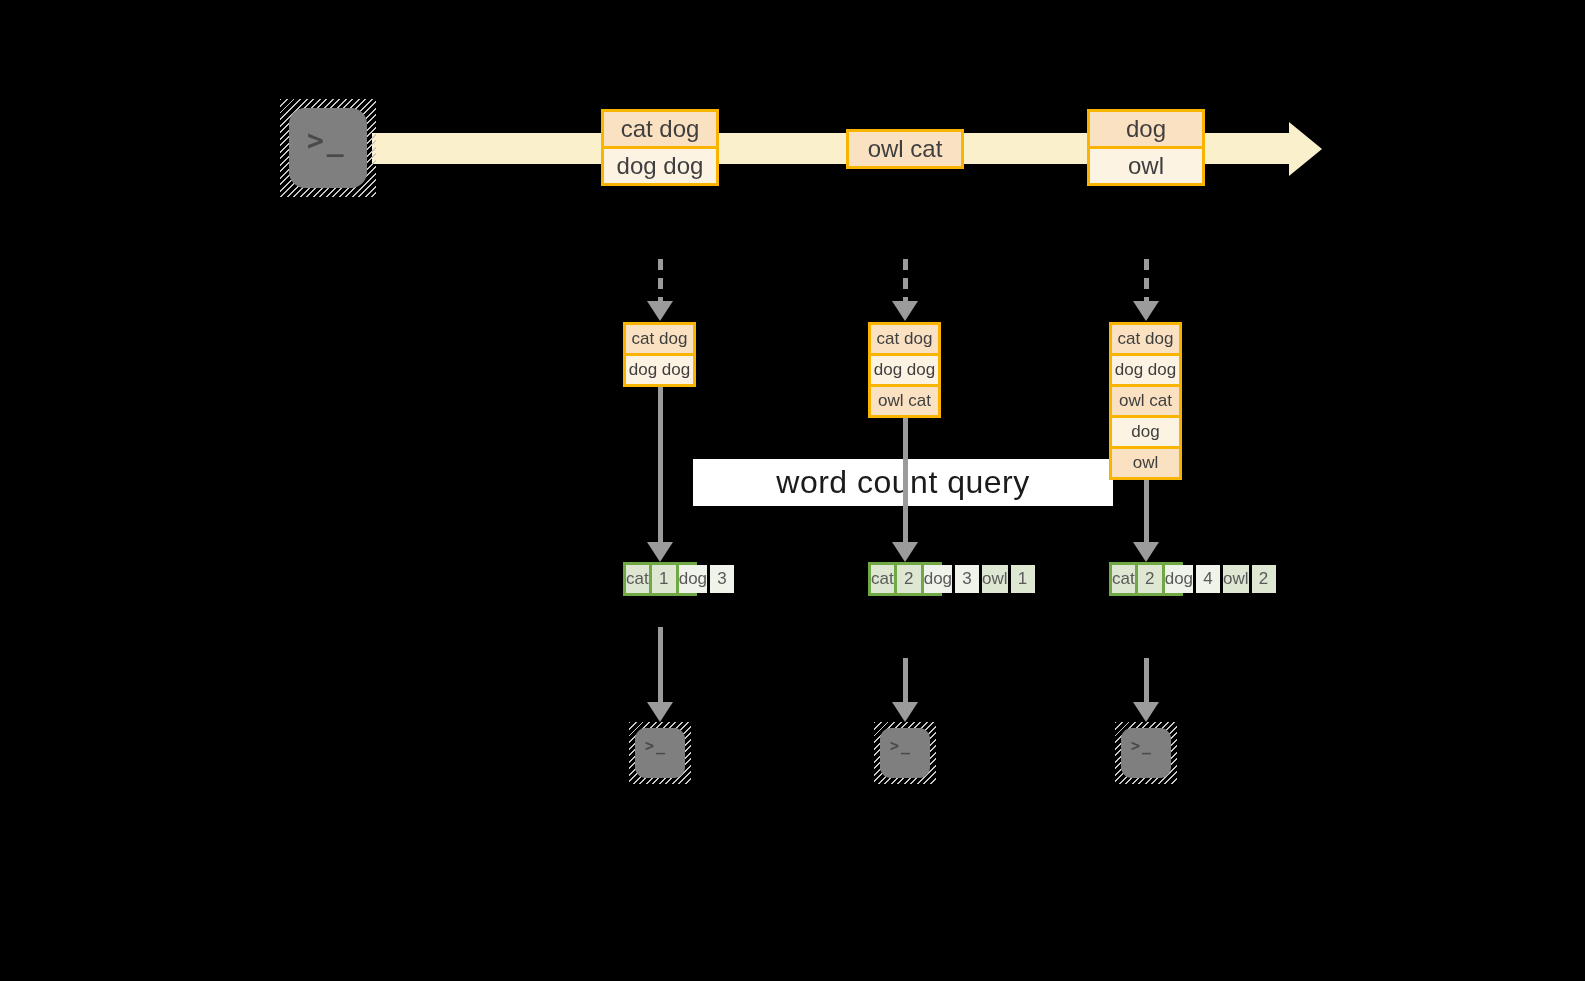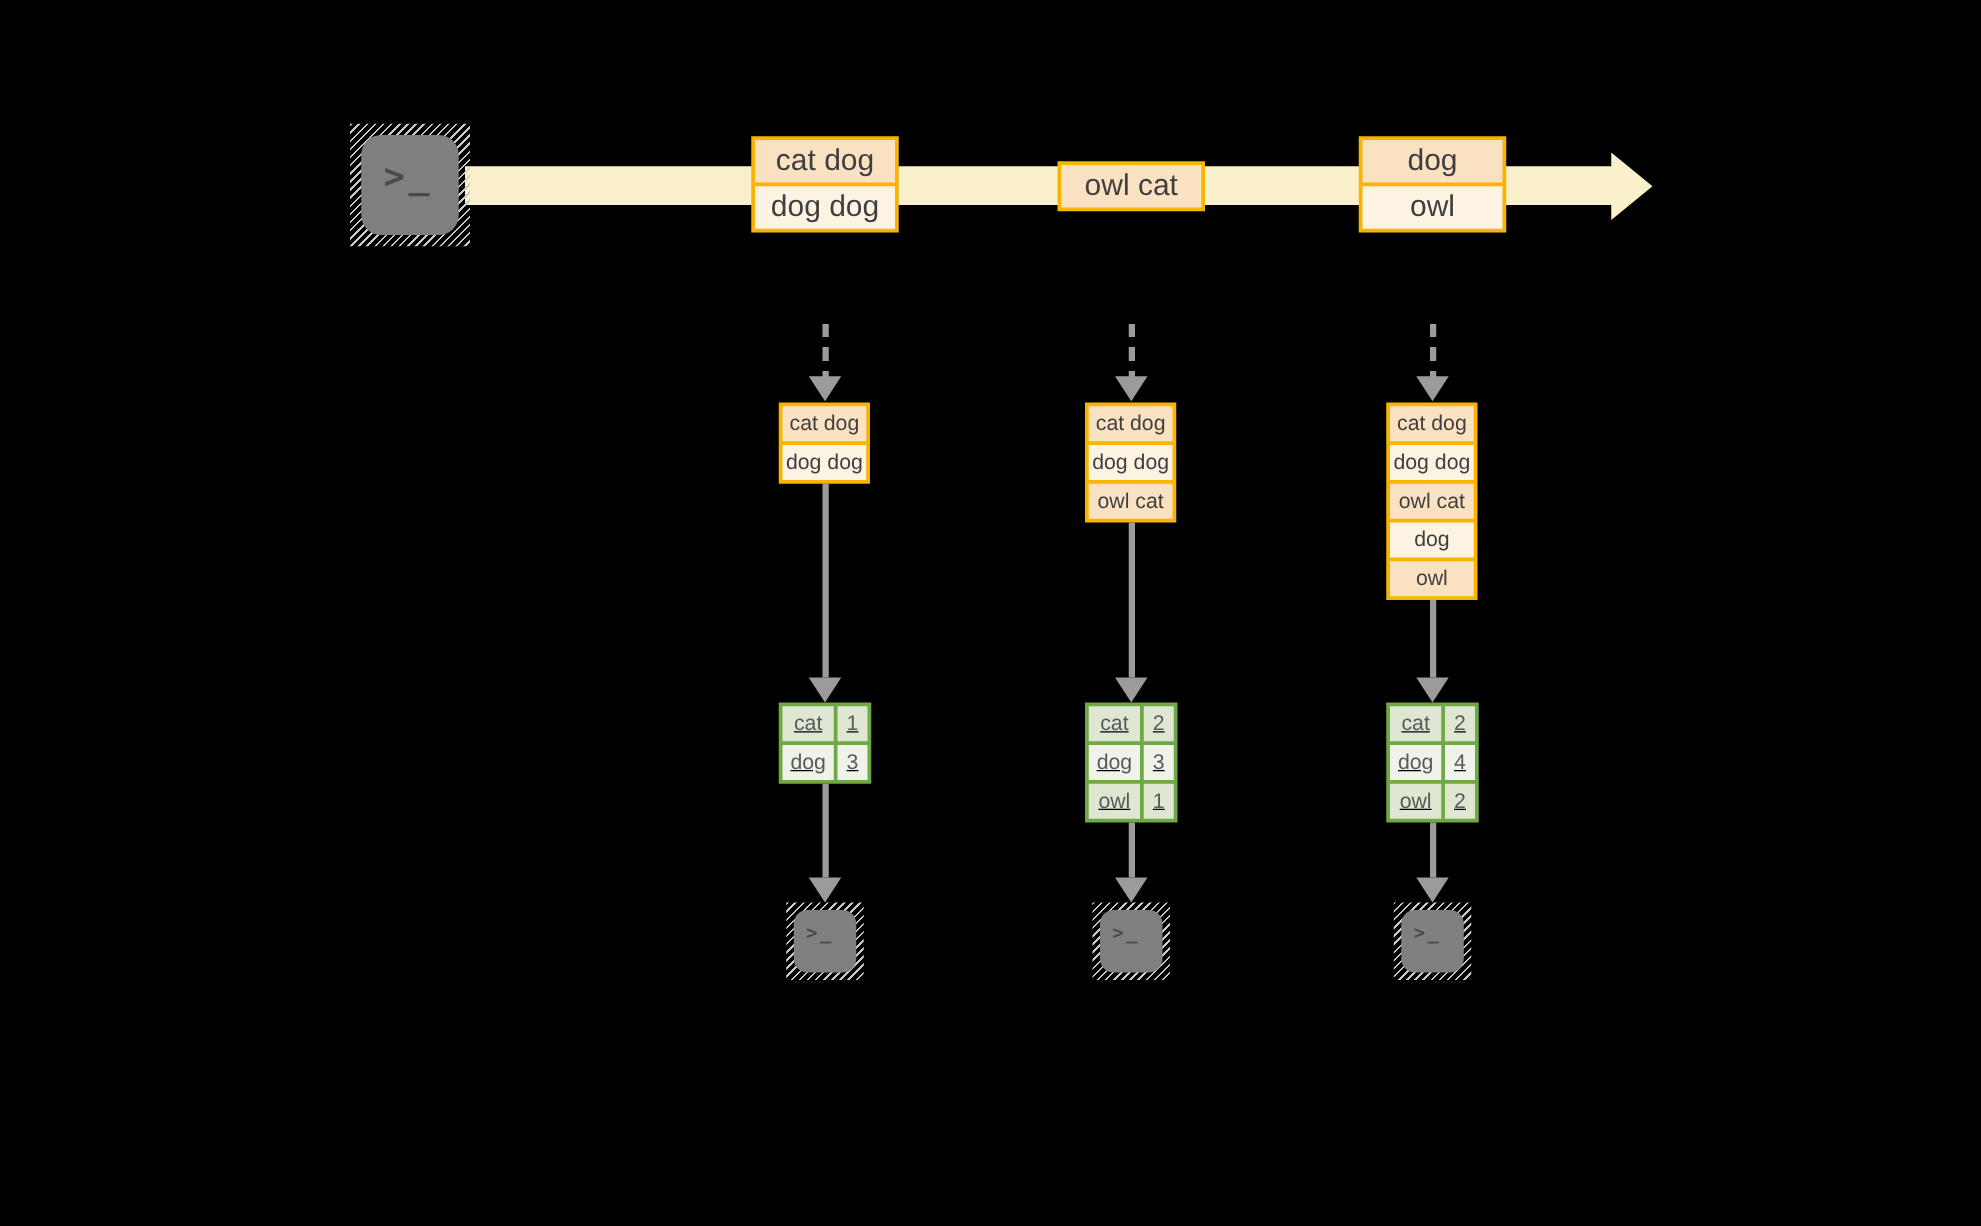--- a/index.html
+++ b/index.html
@@ -24,21 +24,21 @@
   
   .obox{position:absolute;background:#F8B400;display:flex;flex-direction:column;gap:3px;padding:3px;box-sizing:border-box;}
   .ocell{width:100%;text-align:center;color:#3F3F3F;}
   .obox .ocell:nth-child(odd){background:#FAE1C2;}
   .obox .ocell:nth-child(even){background:#FDF3E3;}
   .obox-lg{width:118px;z-index:2;}
   .obox-lg .ocell{font-size:24px;line-height:34px;height:34px;}
   .obox-sm{width:73px;z-index:4;}
   .obox-sm .ocell{font-size:17px;line-height:28px;height:28px;}
   
-  .gtable{position:absolute;width:74px;background:#6FA844;display:flex;flex-direction:column;gap:3px;padding:3px;box-sizing:border-box;z-index:4;text-decoration:underline;}
+  .gtable{position:absolute;width:74px;background:#6FA844;display:flex;gap:3px;padding:3px;box-sizing:border-box;z-index:4;}
   .grow{display:grid;grid-template-columns:1fr 24px;gap:3px;}
   .gcell{text-align:center;color:#5A5A5A;font-size:17px;line-height:28px;height:28px;}
   .gtable .grow:nth-child(odd) .gcell{background:#DDE7D2;}
   .gtable .grow:nth-child(even) .gcell{background:#EFF3EA;}
   
   .banner{position:absolute;left:693px;top:459px;width:420px;height:47px;background:#FFFFFF;
     display:flex;align-items:center;justify-content:center;z-index:1;}
   .banner-text{font-size:32px;color:#1B1B1B;letter-spacing:0.5px;}
   
   .vline{position:absolute;width:5px;margin-left:-2.5px;background:#9B9B9B;z-index:3;}
@@ -91,20 +91,23 @@
     <div class="ocell">owl cat</div>
   </div>
   <div class="obox obox-sm" style="left:1109px;top:322px">
     <div class="ocell">cat dog</div>
     <div class="ocell">dog dog</div>
     <div class="ocell">owl cat</div>
     <div class="ocell">dog</div>
     <div class="ocell">owl</div>
   </div>
 
+  <div class="banner">
+    <span class="banner-text">word count query</span>
+  </div>
 
   <div class="vline" style="left:660px;top:387px;height:155px"></div>
   <div class="vhead" style="left:660px;top:542px"></div>
   <div class="vline" style="left:905px;top:418px;height:124px"></div>
   <div class="vhead" style="left:905px;top:542px"></div>
   <div class="vline" style="left:1146px;top:480px;height:62px"></div>
   <div class="vhead" style="left:1146px;top:542px"></div>
 
   <div class="gtable" style="left:623px;top:562px">
     <div class="grow">

